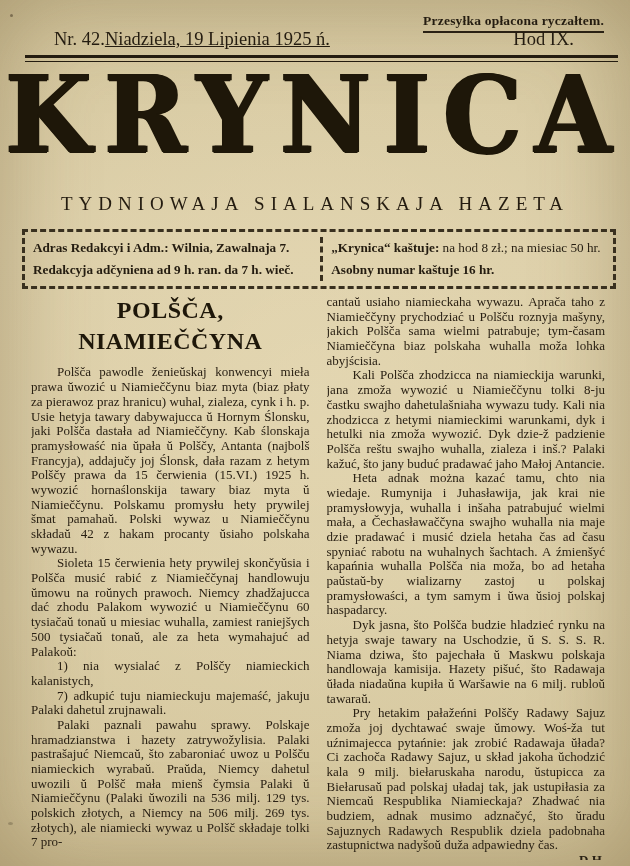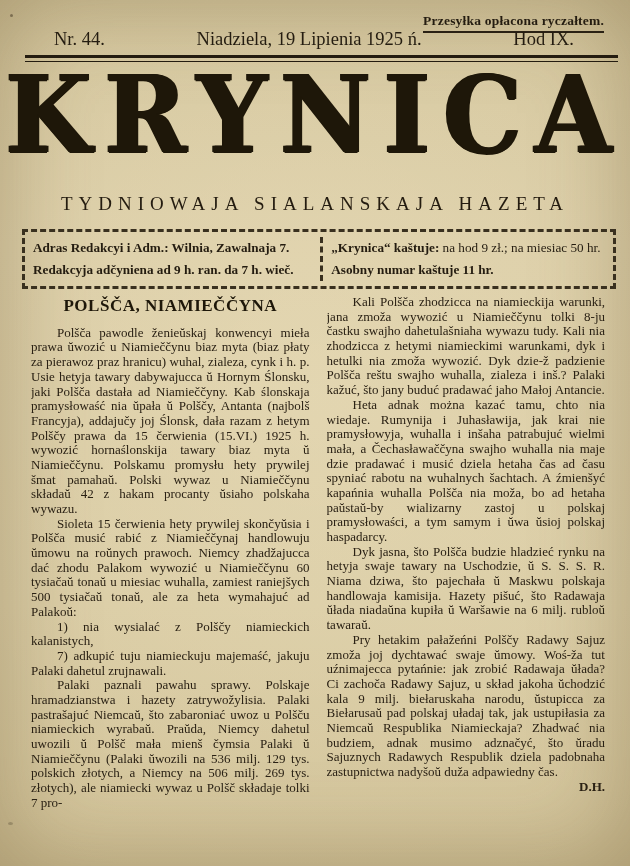--- a/index.html
+++ b/index.html
@@ -25,21 +25,21 @@
     font-size:13.5px;font-weight:bold;letter-spacing:.2px;
     border-bottom:2px solid #2a2114;padding-bottom:2px;
     color:#241c10;
   }
   .dateline{
     position:absolute;top:29px;left:30px;right:30px;
     display:flex;align-items:baseline;
     font-size:18.5px;color:#241c10;
   }
   .dateline .issue{margin-left:24px;}
-  .dateline .date{flex:1;text-align:center;}
+  .dateline .date{flex:1;text-align:left;text-decoration:underline;}
   .dateline .year{margin-right:26px;}
   .double-rule{
     position:absolute;top:55px;left:25px;right:12px;height:3px;
     border-top:3px solid #241c10;border-bottom:1px solid #241c10;
   }
   .masthead{
     position:absolute;top:56px;left:0;right:0;margin:0;
     text-align:center;
     font-family:"DejaVu Serif",serif;
     font-size:99px;font-weight:bold;line-height:1.1;
@@ -73,75 +73,76 @@
   }
   .col{
     width:50%;
     font-size:13px;line-height:1.13;
     text-align:justify;
     color:#2a2114;
     overflow:hidden;
   }
   .headline{
     margin:0 0 9px 0;
-    font-size:17px;font-weight:bold;line-height:1.28;
+    font-size:24px;font-weight:bold;line-height:1.28;
     text-align:center;letter-spacing:.5px;
     color:#1e1709;
   }
   .col p{margin:0;}
   .indent{text-indent:26px;}
   .sig{float:right;font-weight:bold;padding-left:8px;}
 </style>
 </head>
 <body>
 
 <div class="paper">
 
   <div class="speck s1"></div>
   <div class="speck s2"></div>
 
   <div class="postal">Przesyłka opłacona ryczałtem.</div>
 
   <div class="dateline">
-    <span class="issue">Nr. 44.</span>
+    <span class="issue">Nr. 42.</span>
     <span class="date">Niadziela, 19 Lipienia 1925 ń.</span>
     <span class="year">Hod IX.</span>
   </div>
 
   <div class="double-rule"></div>
 
   <h1 class="masthead">KRYNICA</h1>
   <div class="subtitle">TYDNIOWAJA SIALANSKAJA HAZETA</div>
 
   <div class="infobox">
     <div class="cell a">
       <div>Adras Redakcyi i Adm.: Wilnia, Zawalnaja 7.</div>
       <div>Redakcyja adčyniena ad 9 h. ran. da 7 h. wieč.</div>
     </div>
     <div class="vdiv"></div>
     <div class="cell b">
-      <div><b>„Krynica“ kaštuje:</b> <span class="plain">na hod 9 zł.; na miesiac 50 hr.</span></div>
-      <div>Asobny numar kaštuje 11 hr.</div>
+      <div><b>„Krynica“ kaštuje:</b> <span class="plain">na hod 8 zł.; na miesiac 50 hr.</span></div>
+      <div>Asobny numar kaštuje 16 hr.</div>
     </div>
   </div>
 
   <div class="columns">
 
     <div class="col">
       <h2 class="headline">
         <span>POLŠČA, NIAMIEČČYNA</span><br>
       </h2>
       <p class="indent">Polšča pawodle ženieŭskaj konwencyi mieła prawa ŭwozić u Niamieččynu biaz myta (biaz płaty za pierawoz praz hranicu) wuhal, zialeza, cynk i h. p. Usie hetyja tawary dabywajucca ŭ Hornym Ślonsku, jaki Polšča dastała ad Niamieččyny. Kab ślonskaja pramysłowaść nia ŭpała ŭ Polščy, Antanta (najbolš Francyja), addajučy joj Ślonsk, dała razam z hetym Polščy prawa da 15 čerwienia (15.VI.) 1925 h. wywozić hornaślonskija tawary biaz myta ŭ Niamieččynu. Polskamu promysłu hety prywilej šmat pamahaŭ. Polski wywaz u Niamieččynu składaŭ 42 z hakam procanty ŭsiaho polskaha wywazu.</p>
       <p class="indent">Sioleta 15 čerwienia hety prywilej skončyŭsia i Polšča musić rabić z Niamieččynaj handlowuju ŭmowu na roŭnych prawoch. Niemcy zhadžajucca dać zhodu Palakom wywozić u Niamieččynu 60 tysiačaŭ tonaŭ u miesiac wuhalla, zamiest raniejšych 500 tysiačaŭ tonaŭ, ale za heta wymahajuć ad Palakoŭ:</p>
       <p class="indent">1) nia wysialać z Polščy niamieckich kalanistych,</p>
       <p class="indent">7) adkupić tuju niamieckuju majemaść, jakuju Palaki dahetul zrujnawali.</p>
       <p class="indent">Palaki paznali pawahu sprawy. Polskaje hramadzianstwa i hazety zatrywožylisia. Palaki pastrašajuć Niemcaŭ, što zabaroniać uwoz u Polšču niamieckich wyrabaŭ. Praŭda, Niemcy dahetul uwozili ŭ Polšč mała mienš čymsia Palaki ŭ Niamieččynu (Palaki ŭwozili na 536 milj. 129 tys. polskich złotych, a Niemcy na 506 milj. 269 tys. złotych), ale niamiecki wywaz u Polšč składaje tolki 7 pro-</p>
     </div>
 
     <div class="col">
+      <p>cantaŭ usiaho niamieckaha wywazu. Aprača taho z Niamieččyny prychodziać u Polšču roznyja mašyny, jakich Polšča sama wielmi patrabuje; tym-časam Niamieččyna biaz polskaha wuhalla moža lohka abyjścisia.</p>
       <p class="indent">Kali Polšča zhodzicca na niamieckija warunki, jana zmoža wywozić u Niamieččynu tolki 8-ju častku swajho dahetulašniaha wywazu tudy. Kali nia zhodzicca z hetymi niamieckimi warunkami, dyk i hetulki nia zmoža wywozić. Dyk dzie-ž padzienie Polšča reštu swajho wuhalla, zialeza i inš.? Palaki kažuć, što jany buduć pradawać jaho Małoj Antancie.</p>
       <p class="indent">Heta adnak można kazać tamu, chto nia wiedaje. Rumynija i Juhasławija, jak krai nie pramysłowyja, wuhalla i inšaha patrabujuć wielmi mała, a Čechasławaččyna swajho wuhalla nia maje dzie pradawać i musić dziela hetaha čas ad času spyniać rabotu na wuhalnych šachtach. A źmienšyć kapańnia wuhalla Polšča nia moža, bo ad hetaha paŭstaŭ-by wializarny zastoj u polskaj pramysłowaści, a tym samym i ŭwa ŭsioj polskaj haspadarcy.</p>
       <p class="indent">Dyk jasna, što Polšča budzie hladzieć rynku na hetyja swaje tawary na Uschodzie, ŭ S. S. S. R. Niama dziwa, što pajechała ŭ Maskwu polskaja handlowaja kamisija. Hazety pišuć, što Radawaja ŭłada niadaŭna kupiła ŭ Waršawie na 6 milj. rubloŭ tawaraŭ.</p>
       <p class="indent"><span>Pry hetakim pałažeńni Polščy Radawy Sajuz zmoža joj dychtawać swaje ŭmowy. Woś-ža tut uźnimajecca pytańnie: jak zrobić Radawaja ŭłada? Ci zachoča Radawy Sajuz, u skład jakoha ŭchodzić kala 9 milj. biełaruskaha narodu, ŭstupicca za Biełarusaŭ pad polskaj uładaj tak, jak ustupiłasia za Niemcaŭ Respublika Niamieckaja? Zhadwać nia budziem, adnak musimo adznačyć, što ŭradu Sajuznych Radawych Respublik dziela padobnaha zastupnictwa nadyšoŭ duža adpawiedny čas.</span><span class="sig">D.H.</span></p>
     </div>
 
   </div>
 </div>
 
 </body></html>

